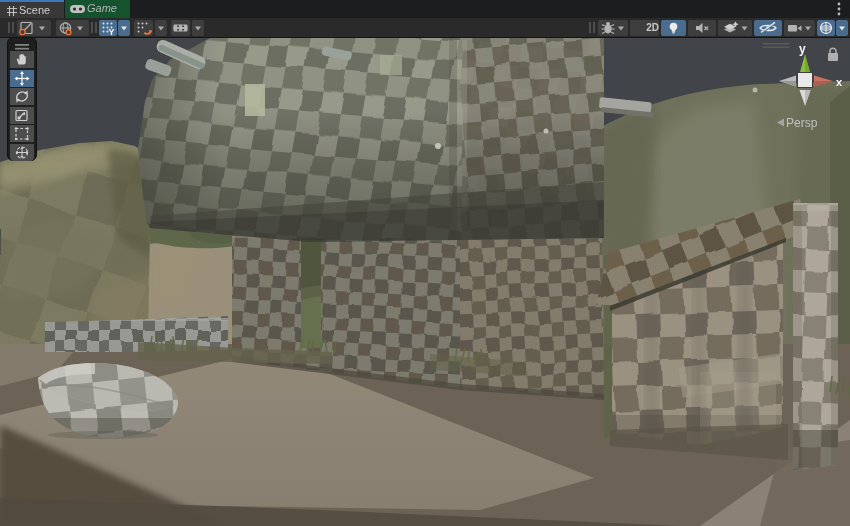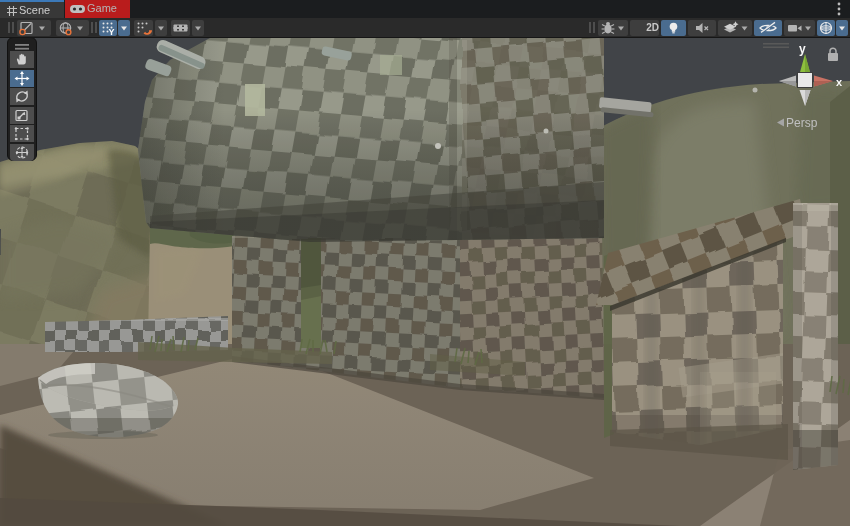--- a/index.html
+++ b/index.html
@@ -2,21 +2,21 @@
 <html><head>
 <meta charset="utf-8">
 <style>
   html,body{margin:0;padding:0;background:#191B1D;}
   #app{position:relative;width:850px;height:526px;overflow:hidden;font-family:"Liberation Sans",sans-serif;}
   #scene{position:absolute;left:0;top:0;}
   
   #tabbar{position:absolute;left:0;top:0;width:850px;height:18px;background:#1b1d1f;z-index:10;}
   #tabScene{position:absolute;left:0;top:0;width:64px;height:18px;background:#383838;border-top:2px solid #3c79b8;box-sizing:border-box;}
   #tabScene .txt{position:absolute;left:19px;top:2px;font-size:11px;color:#cfcfcf;}
-  #tabGame{position:absolute;left:65px;top:0;width:65px;height:18px;background:#b91c1c;}
+  #tabGame{position:absolute;left:65px;top:0;width:65px;height:18px;background:#14532d;font-style:italic;}
   #tabGame .txt{position:absolute;left:22px;top:2px;font-size:11px;color:#b4b4b4;}
   
   #toolbar{position:absolute;left:0;top:18px;width:850px;height:20px;background:#2a2a2a;z-index:10;border-bottom:1px solid #161616;box-sizing:border-box;}
   .tbtn{position:absolute;top:2px;height:16px;background:#3e3e3e;border-radius:2px;}
   .tbtn.blue{background:#4a6c8f;}
   .sep{position:absolute;top:4px;width:1.5px;height:11px;background:#4e4e4e;}
   
   #palette{position:absolute;left:7px;top:37px;width:30px;height:124px;background:#1f1f1f;border:1px solid #111;border-radius:6px;z-index:9;box-sizing:border-box;}
   .pbtn{position:absolute;left:2px;width:24px;height:17px;background:#4d4d4d;}
   .pbtn.blue{background:#4a6c8f;}

